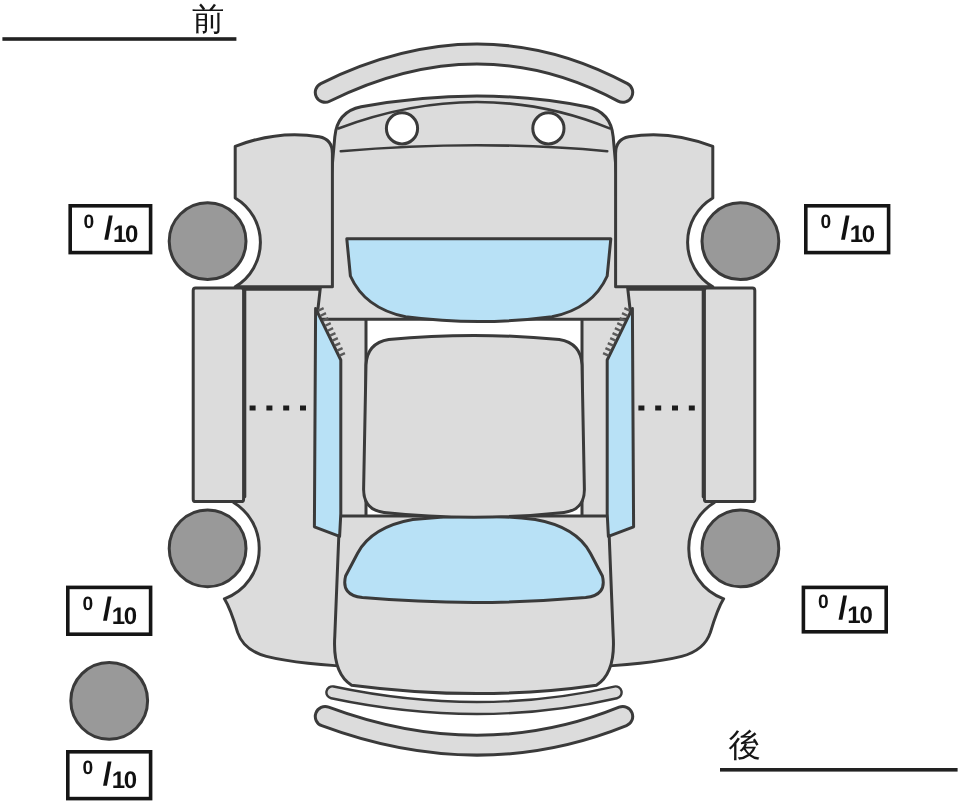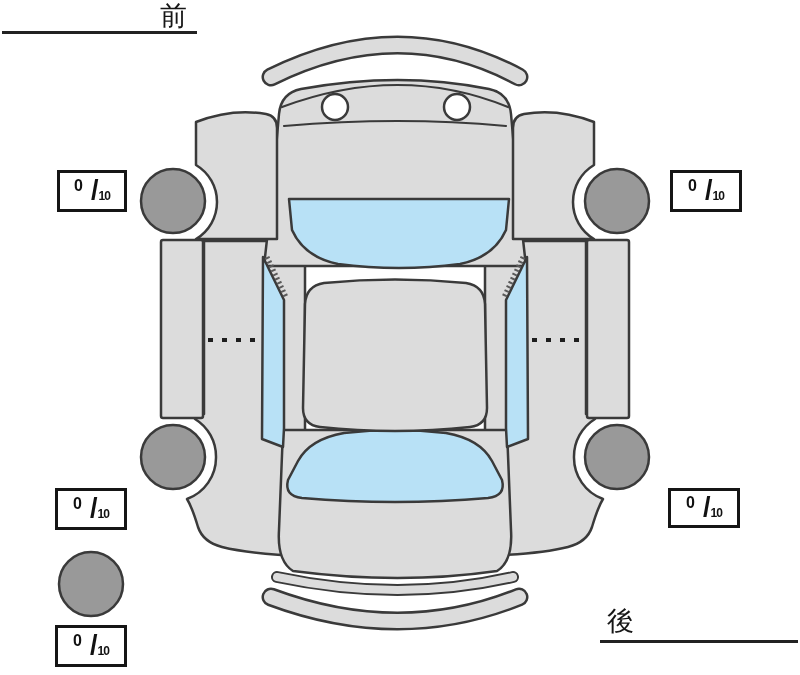--- a/index.html
+++ b/index.html
@@ -19,21 +19,21 @@
   .dots{fill:none;stroke:#1d1d1d;stroke-width:4;stroke-dasharray:5 9;}
   .hatch{fill:none;stroke:#5a5a5a;stroke-width:5;stroke-dasharray:2 2.6;}
   .lamp{fill:#ffffff;stroke:#3a3a3a;stroke-width:2.5;}
 
   
   .tread-box{position:absolute;box-sizing:border-box;background:#ffffff;border:3px solid #151515;
              display:flex;align-items:center;justify-content:center;gap:8px;color:#111;}
   .tb-val{font-size:16px;font-weight:bold;transform:translateY(-5px);}
   .tb-frac{display:flex;align-items:center;}
   .tb-slash{font-size:27px;font-weight:bold;line-height:1;transform:translateY(-1px);}
-  .tb-max{font-size:12px;font-weight:bold;transform:translateY(5px);letter-spacing:-1px;}
+  .tb-max{font-size:20px;font-weight:bold;transform:translateY(5px);letter-spacing:-1px;}
 
   
   .orient-label{position:absolute;font-size:27px;color:#161616;line-height:1;}
   .orient-line{position:absolute;height:3px;background:#222;}
 </style>
 </head>
 <body>
 
 <div id="stage">
 

